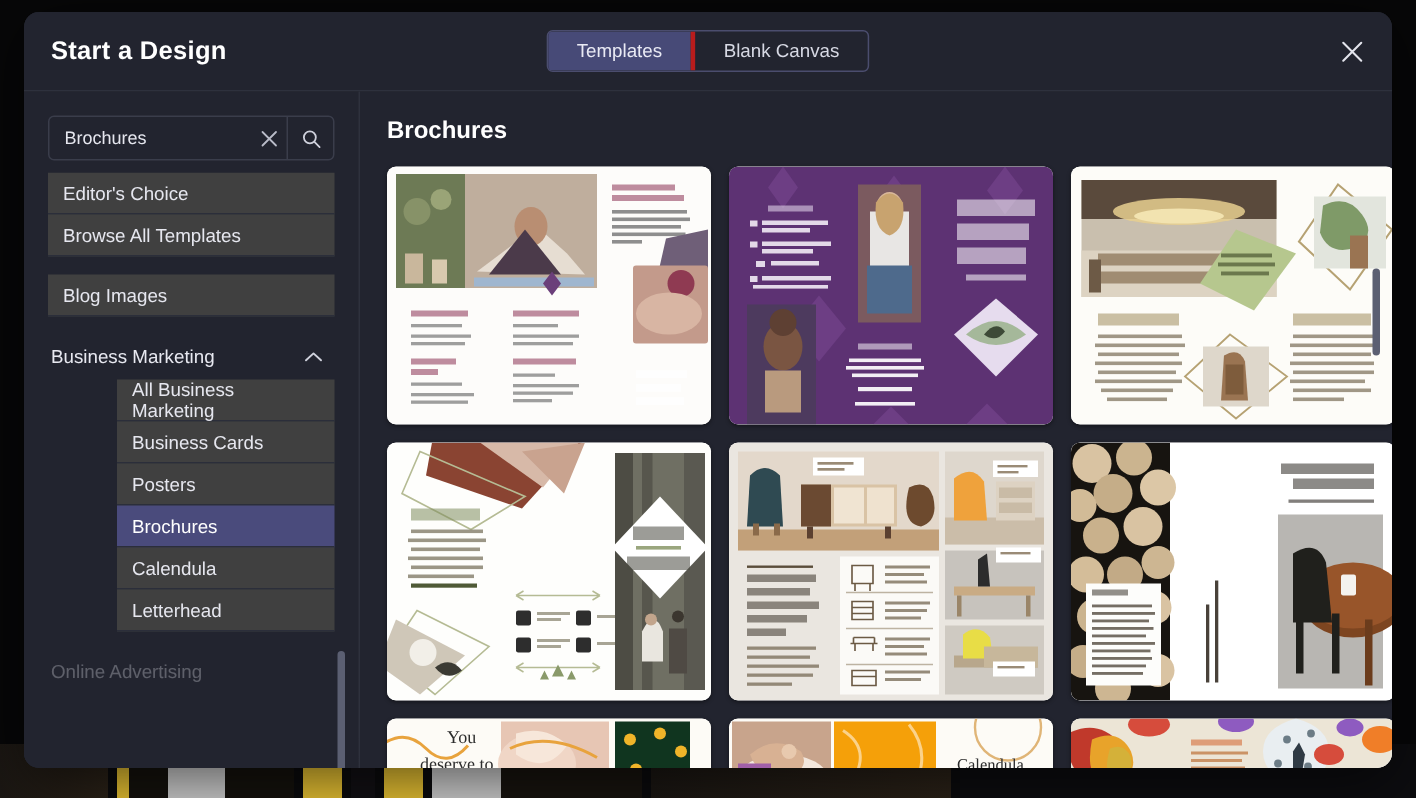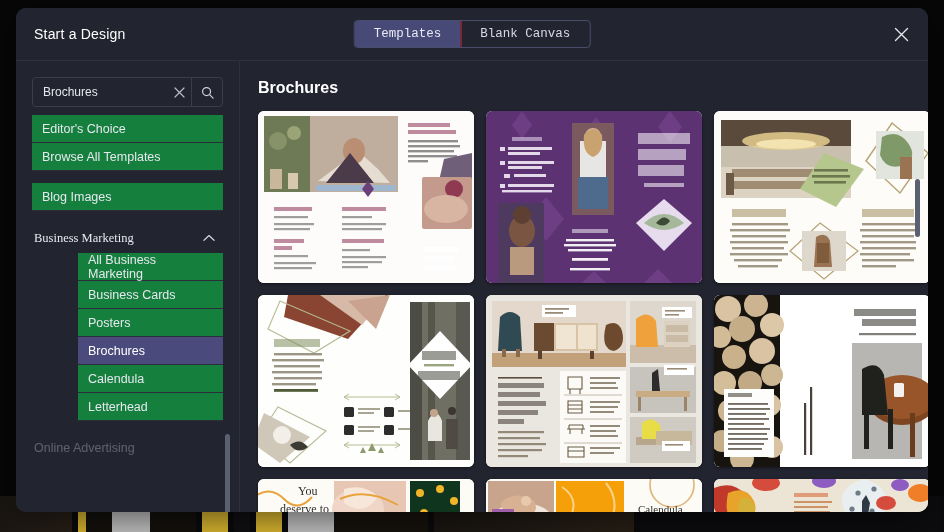--- a/index.html
+++ b/index.html
@@ -22,31 +22,31 @@
     box-shadow:0 8px 40px rgba(0,0,0,.6);
   }
 
   
   #modal-header{
     position:relative;height:52px;background:#22242f;
     border-bottom:1px solid #2e313d;
     display:flex;align-items:center;
   }
   #modal-title{
-    margin-left:18px;color:#ffffff;font-size:14px;font-weight:normal;letter-spacing:.2px;
+    margin-left:18px;color:#ffffff;font-size:17px;font-weight:bold;letter-spacing:.2px;
   }
   #tab-group{
     position:absolute;left:50%;transform:translateX(-50%);
     display:flex;border:1px solid #4b4d6e;border-radius:4px;overflow:hidden;
   }
   .tab{
     padding:6px 19px;font-size:12.5px;color:#d7d9e4;background:transparent;
-    border:0;cursor:pointer;font-family:Liberation Mono, monospace;white-space:nowrap;
-  }
-  .tab+.tab{border-left:1px solid #b91c1c;}
+    border:0;cursor:pointer;font-family:Liberation Sans, sans-serif;white-space:nowrap;
+  }
+  .tab+.tab{border-left:3px solid #b91c1c;}
   .tab.active{background:#474a77;color:#e9eaf4;}
   #close-btn{
     position:absolute;right:14px;top:50%;transform:translateY(-50%);
     width:26px;height:26px;display:flex;align-items:center;justify-content:center;
     cursor:pointer;color:#e3e4ec;
   }
 
   
   #modal-body{display:flex;height:452px;}
 
@@ -72,21 +72,21 @@
     border-left:1px solid #3a3d4b;color:#cfd1dc;cursor:pointer;
   }
 
   #nav-scroll{position:absolute;left:0;right:0;top:54px;bottom:0;overflow:hidden;}
   .nav-group{padding:0 16px;}
   .nav-group.indent{padding:0 16px 0 22px;margin-left:40px;}
   .nav-item{
     height:28px;display:flex;align-items:center;
     color:#e6e7ef;font-size:12.5px;padding:0 10px;cursor:pointer;
     border-bottom:1px solid #2b2e3a;box-sizing:border-box;
-    background:#15803d;
+    background:#404040;
   }
   .nav-item.active{background:#4a4b7c;color:#ffffff;}
   .group-head{
     height:30px;display:flex;align-items:center;justify-content:space-between;
     color:#e8e9f1;font-size:12.5px;padding:0 10px 0 2px;cursor:pointer;
     margin-top:12px;
   }
   .gap{height:12px;}
   #nav-fade{
     position:absolute;left:0;right:0;bottom:0;height:26px;
@@ -178,21 +178,21 @@
           </div>
 
           <div class="gap"></div>
 
           <div class="nav-group">
             <div class="nav-item">
               <span>Blog Images</span>
             </div>
           </div>
 
-          <div class="nav-group" style="padding-right:14px;font-family:Liberation Serif, serif;">
+          <div class="nav-group" style="padding-right:14px;">
             <div class="group-head">
               <span>Business Marketing</span>
               <svg width="12" height="8" viewBox="0 0 12 8">
                 <path d="M1 6.2 L6 1.6 L11 6.2" stroke="#cfd1dc" stroke-width="1.3" fill="none" stroke-linecap="round" stroke-linejoin="round"></path>
               </svg>
             </div>
           </div>
 
           <div class="nav-group indent">
             <div class="nav-item">

